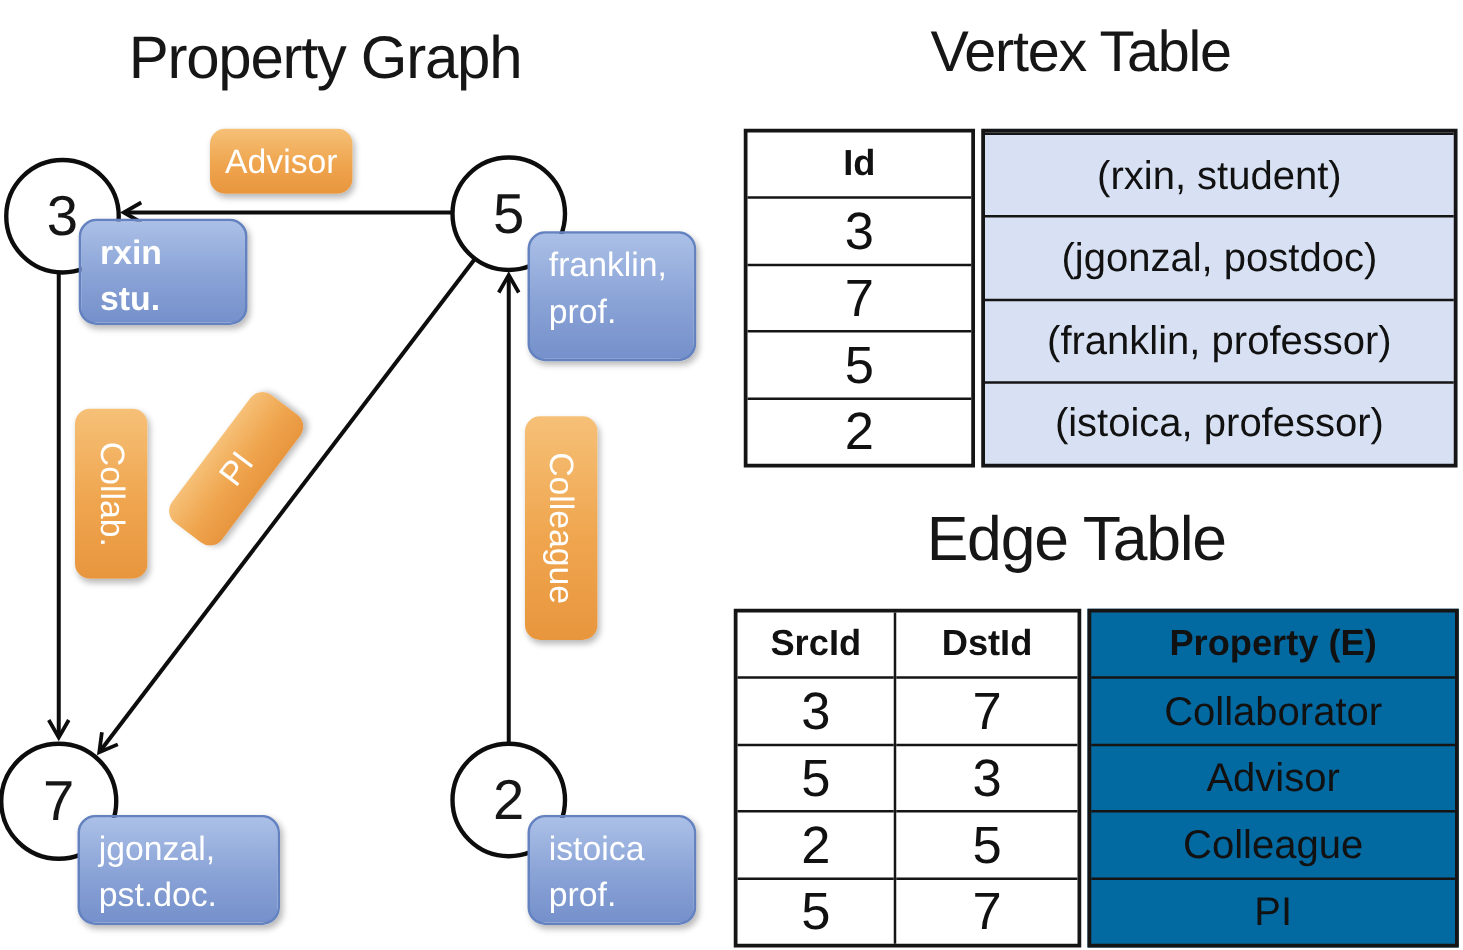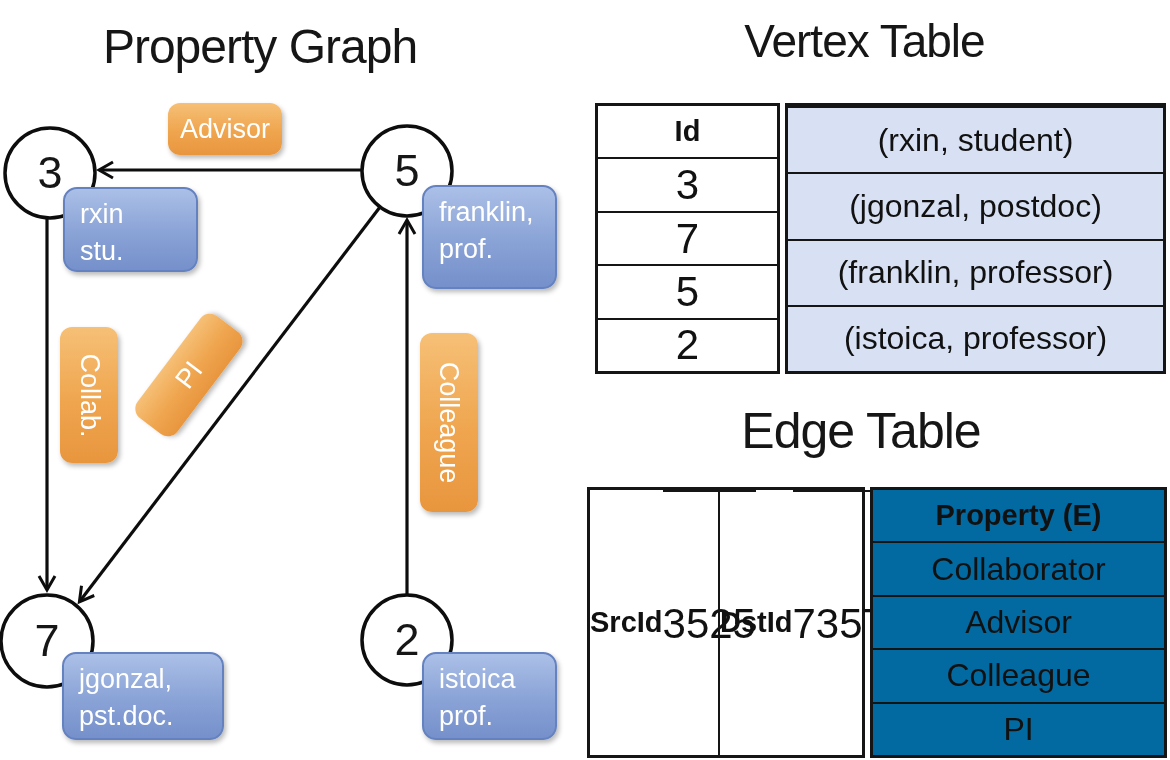--- a/index.html
+++ b/index.html
@@ -39,21 +39,21 @@
     display:flex;flex-direction:column;background:#fff;
   }
   .trow{
     flex:1 1 0;display:flex;align-items:center;justify-content:center;
     border-top:2.5px solid #151515;font-size:32px;white-space:nowrap;
   }
   .trow.first{border-top:none;}
   .trow.hdr{font-weight:bold;font-size:29px;}
   .trow.num{font-size:42px;}
   .twocol{flex-direction:row;padding:0;}
-  .colcells{display:flex;flex-direction:row;height:100%;box-sizing:border-box;}
+  .colcells{display:flex;flex-direction:column;height:100%;box-sizing:border-box;}
   .colcells .trow{width:100%;}
   .bluecol{background:#d8e1f3;}
   .tancol{background:#0369a1;}
 </style>
 </head>
 <body>
 
 <div id="canvas">
 
   <div class="abs title" style="left:30px;top:0;width:460px;margin-top:18px;">Property Graph</div>
@@ -74,21 +74,21 @@
     <circle cx="407" cy="171" r="45" fill="#fff" stroke="#0d0d0d" stroke-width="3.5"></circle>
     <circle cx="47" cy="641" r="46" fill="#fff" stroke="#0d0d0d" stroke-width="3.5"></circle>
     <circle cx="407" cy="640" r="45" fill="#fff" stroke="#0d0d0d" stroke-width="3.5"></circle>
   </svg>
 
   <div class="node-num" style="left:5px;top:146px;width:90px;">3</div>
   <div class="node-num" style="left:362px;top:144px;width:90px;">5</div>
   <div class="node-num" style="left:2px;top:614px;width:90px;">7</div>
   <div class="node-num" style="left:362px;top:613px;width:90px;">2</div>
 
-  <div class="bluebox" style="left:63px;top:187px;width:135px;height:85px;">
+  <div class="bluebox" style="left:63px;top:175px;width:135px;height:85px;font-weight:bold;">
     <span>rxin</span>
     <span>stu.</span>
   </div>
   <div class="bluebox" style="left:422px;top:185px;width:135px;height:104px;">
     <span>franklin,</span>
     <span>prof.</span>
   </div>
   <div class="bluebox" style="left:62px;top:652px;width:162px;height:88px;">
     <span>jgonzal,</span>
     <span>pst.doc.</span>

